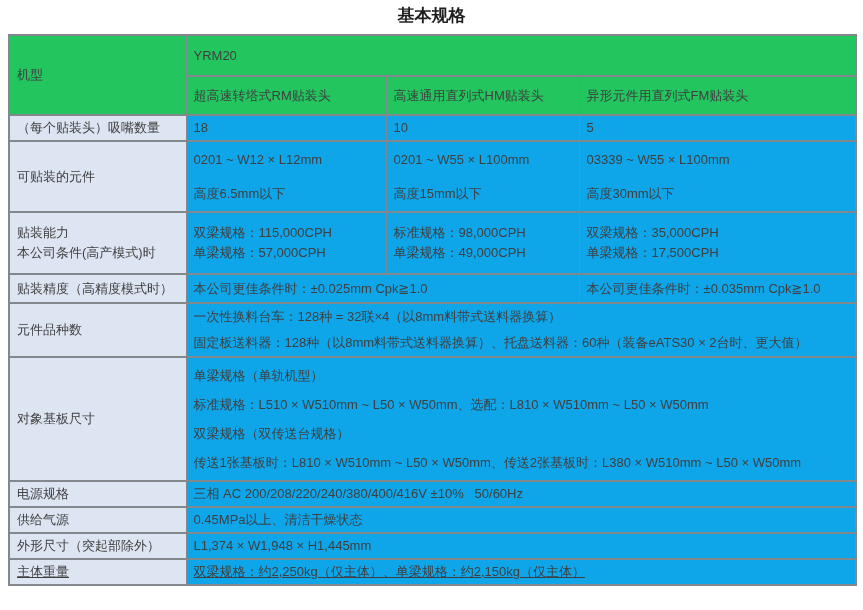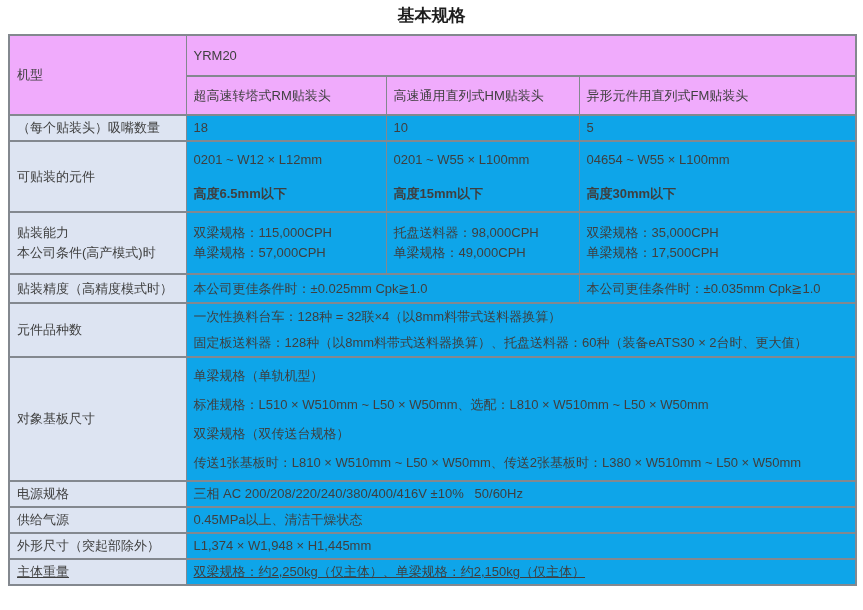--- a/index.html
+++ b/index.html
@@ -32,40 +32,40 @@
   .spec-table th, .spec-table td {
     border: solid #83888f;
     border-width: 2px 1px;
     padding: 2px 7px;
     font-size: 13px;
     font-weight: normal;
     vertical-align: middle;
     text-align: left;
     overflow: hidden;
   }
-  thead th, thead td { background: #f0abfc; }
+  thead th, thead td { background: #22c55e; }
   thead tr:nth-child(1) { height: 41px; }
   thead tr:nth-child(2) { height: 39px; }
   tbody th { background: #dde4f2; }
   tbody td { background: #0ea5e9; }
   tbody tr:nth-child(1)  { height: 25px; }
   tbody tr:nth-child(2)  { height: 71px; }
   tbody tr:nth-child(3)  { height: 62px; }
   tbody tr:nth-child(4)  { height: 29px; }
   tbody tr:nth-child(5)  { height: 54px; }
   tbody tr:nth-child(6)  { height: 124px; }
   tbody tr:nth-child(7)  { height: 25px; }
   tbody tr:nth-child(8)  { height: 24px; }
   tbody tr:nth-child(9)  { height: 23px; }
   tbody tr:nth-child(10) { height: 23px; text-decoration: underline; }
   .line {
     line-height: 20px;
     white-space: pre-wrap;
   }
-  tbody tr:nth-child(2) .line + .line { margin-top: 14px; font-weight: bold; }
+  tbody tr:nth-child(2) .line + .line { margin-top: 14px; }
   tbody tr:nth-child(3) .line + .line { }
   tbody tr:nth-child(5) .line + .line { margin-top: 6px; }
   tbody tr:nth-child(6) .line + .line { margin-top: 9px; }
 </style>
 </head>
 <body>
 
 <div class="page-title">基本规格</div>
 
 <table class="spec-table">
@@ -107,35 +107,35 @@
         </th>
         <td>
           <div class="line">0201 ~ W12 × L12mm</div>
           <div class="line">高度6.5mm以下</div>
         </td>
         <td>
           <div class="line">0201 ~ W55 × L100mm</div>
           <div class="line">高度15mm以下</div>
         </td>
         <td>
-          <div class="line">04654 ~ W55 × L100mm</div>
+          <div class="line">03339 ~ W55 × L100mm</div>
           <div class="line">高度30mm以下</div>
         </td>
       </tr>
       <tr>
         <th>
           <div class="line">贴装能力</div>
           <div class="line">本公司条件(高产模式)时</div>
         </th>
         <td>
           <div class="line">双梁规格：115,000CPH</div>
           <div class="line">单梁规格：57,000CPH</div>
         </td>
         <td>
-          <div class="line">托盘送料器：98,000CPH</div>
+          <div class="line">标准规格：98,000CPH</div>
           <div class="line">单梁规格：49,000CPH</div>
         </td>
         <td>
           <div class="line">双梁规格：35,000CPH</div>
           <div class="line">单梁规格：17,500CPH</div>
         </td>
       </tr>
       <tr>
         <th>
           <div class="line">贴装精度（高精度模式时）</div>

